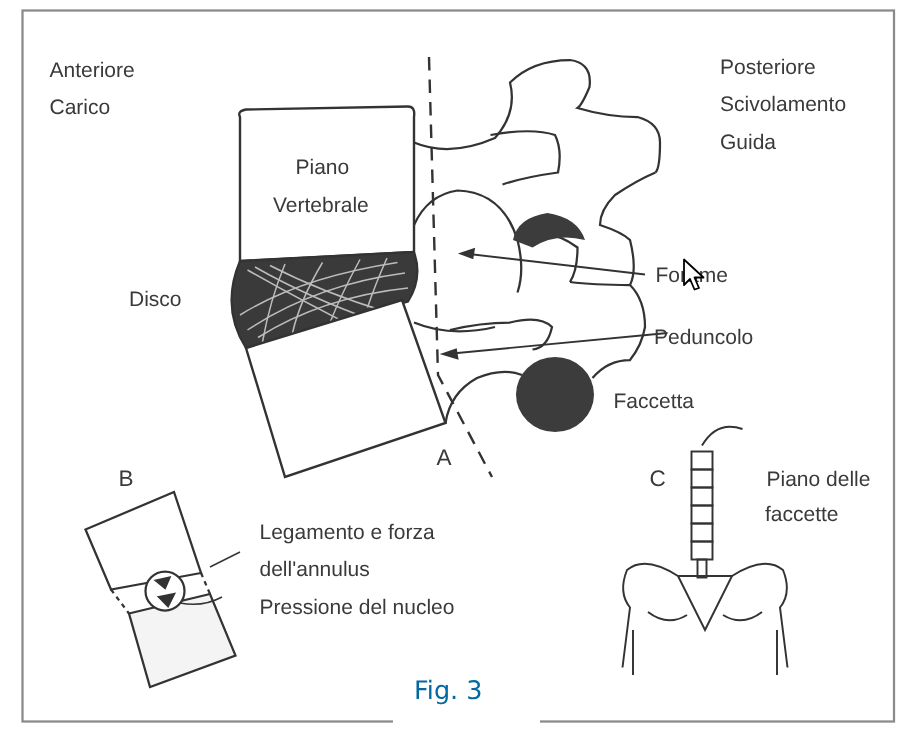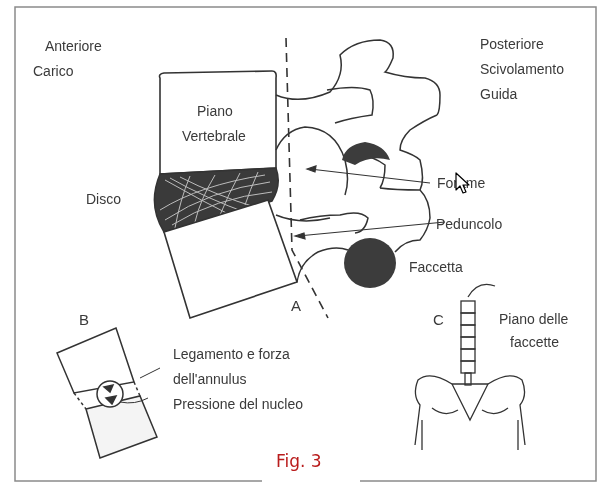--- a/index.html
+++ b/index.html
@@ -1,20 +1,20 @@
 <!DOCTYPE html>
 <html><head>
 <meta charset="utf-8">
 <style>
   html, body { margin: 0; padding: 0; background: #ffffff; }
   body { width: 610px; height: 492px; position: relative; overflow: hidden; font-family: "Liberation Sans", sans-serif; }
   #fig { position: absolute; left: 0; top: 0; }
   .lbl { position: absolute; font-family: "Liberation Sans", sans-serif; font-size: 14px; color: #3a3a3a; white-space: nowrap; line-height: 16px; }
   .letter { position: absolute; font-family: "Liberation Sans", sans-serif; font-size: 15px; color: #3a3a3a; }
-  .caption { position: absolute; left: 276px; top: 451px; font-family: "DejaVu Sans", sans-serif; font-size: 17px; color: #b91c1c; }
+  .caption { position: absolute; left: 276px; top: 451px; font-family: "DejaVu Sans", sans-serif; font-size: 17px; color: #0369a1; }
   .caption-bg { position: absolute; left: 262px; top: 440px; width: 98px; height: 42px; background: #fff; }
   .cursor { position: absolute; left: 455px; top: 172px; width: 16px; height: 24px; }
 </style>
 </head>
 <body>
 
 <svg id="fig" width="610" height="492" viewBox="0 0 610 492">
 
   <rect x="15" y="7" width="581" height="474" fill="none" stroke="#8a8a8a" stroke-width="1.5"></rect>
 
@@ -88,21 +88,21 @@
     <path d="M452 384 L488 384 L470 420 Z"></path>
     <path d="M452 384 Q430 370 418 380 Q412 395 420 405 L415 445"></path>
     <path d="M488 384 Q510 370 522 380 Q528 395 520 405 L525 445"></path>
     <path d="M432 408 Q445 418 458 410"></path>
     <path d="M482 410 Q495 418 508 408"></path>
     <path d="M422 420 L422 450"></path>
     <path d="M518 420 L518 450"></path>
   </g>
 </svg>
 
-<div class="lbl" style="left:33px;top:38px;margin-left:12px;">Anteriore</div>
+<div class="lbl" style="left:33px;top:38px;">Anteriore</div>
 <div class="lbl" style="left:33px;top:63px;">Carico</div>
 
 <div class="lbl" style="left:480px;top:36px;text-align:right;">Posteriore</div>
 <div class="lbl" style="left:480px;top:61px;">Scivolamento</div>
 <div class="lbl" style="left:480px;top:86px;">Guida</div>
 
 <div class="lbl" style="left:197px;top:103px;">Piano</div>
 <div class="lbl" style="left:182px;top:128px;">Vertebrale</div>
 
 <div class="lbl" style="left:86px;top:191px;">Disco</div>
@@ -111,21 +111,21 @@
 <div class="lbl" style="left:409px;top:259px;">Faccetta</div>
 
 <div class="letter" style="left:291px;top:297px;">A</div>
 <div class="letter" style="left:79px;top:311px;">B</div>
 <div class="letter" style="left:433px;top:311px;">C</div>
 
 <div class="lbl" style="left:173px;top:346px;">Legamento e forza</div>
 <div class="lbl" style="left:173px;top:371px;">dell'annulus</div>
 <div class="lbl" style="left:173px;top:396px;">Pressione del nucleo</div>
 
-<div class="lbl" style="left:499px;top:311px;">Piano delle</div>
+<div class="lbl" style="left:511px;top:311px;">Piano delle</div>
 <div class="lbl" style="left:510px;top:334px;">faccette</div>
 
 <div class="caption-bg"></div>
 <div class="caption">Fig. 3</div>
 
 <svg class="cursor" viewBox="0 0 16 24">
   <path d="M1 1 L1 18 L5 14 L8 21 L11 20 L8 13 L14 13 Z" fill="#fff" stroke="#000" stroke-width="1.2" stroke-linejoin="round"></path>
 </svg>
 
 </body></html>

